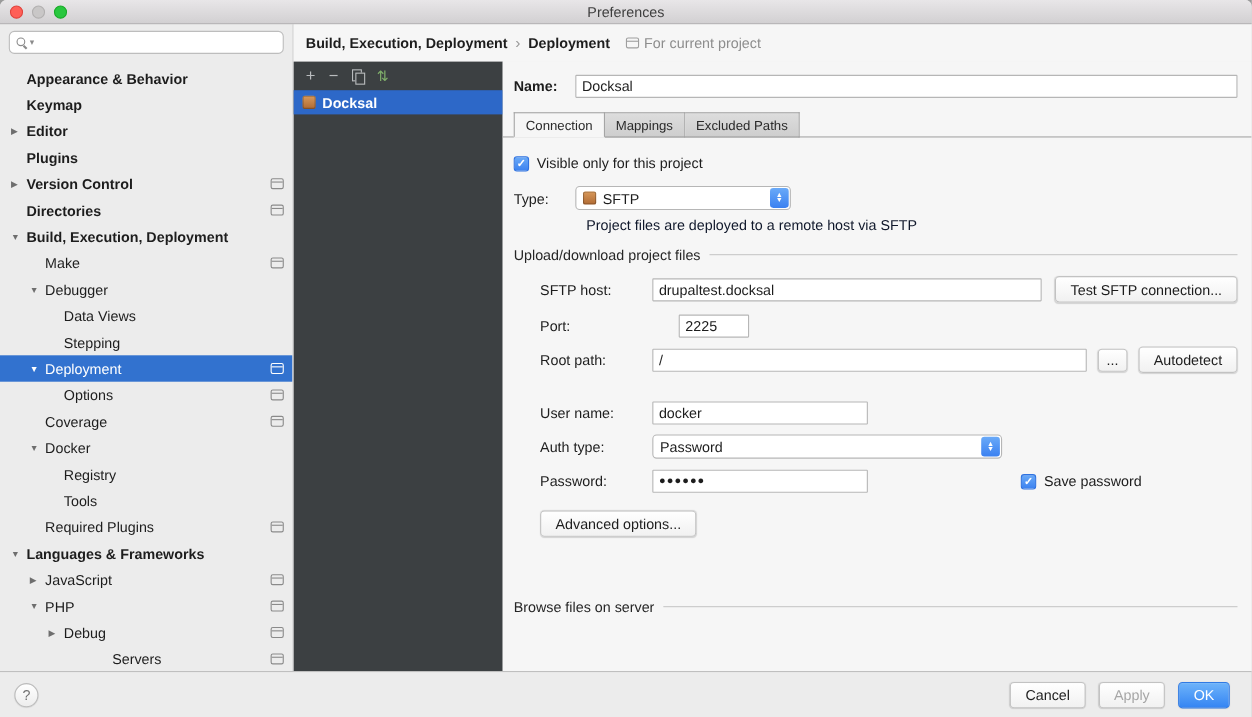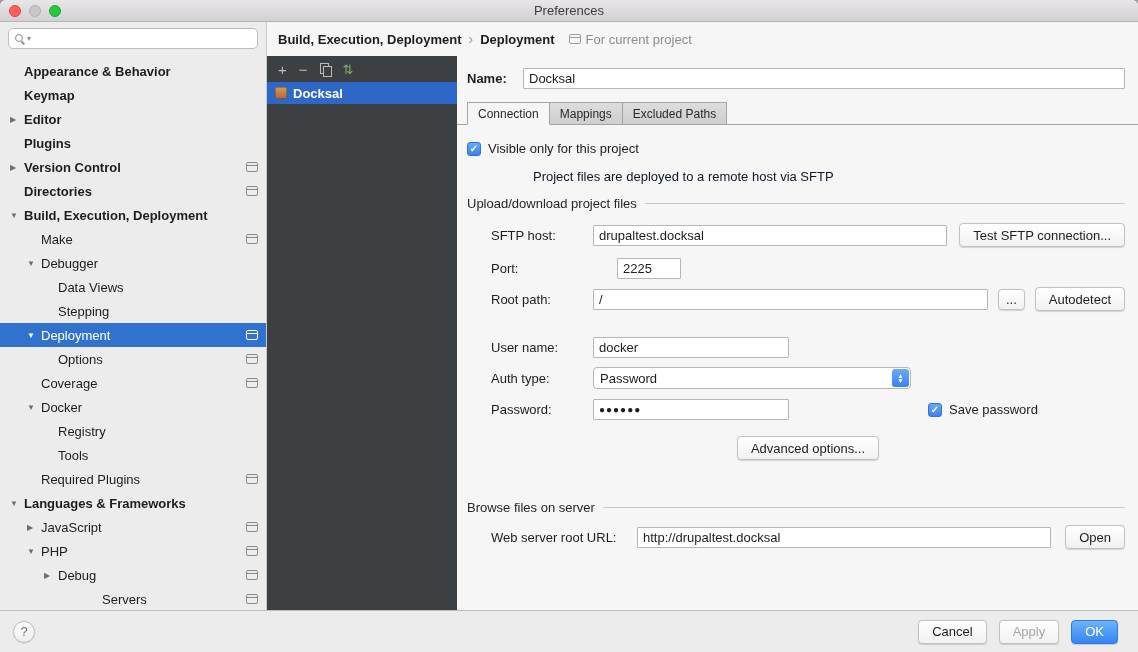--- a/index.html
+++ b/index.html
@@ -97,21 +97,21 @@
   .host-row { margin-bottom:11px; }
   .port-row { margin-bottom:8px;gap:24px; }
   .port-field { width:64px; }
   .root-row { margin-bottom:26px; }
   .user-row { margin-bottom:9px; }
   .user-field { width:196px; }
   .auth-row { margin-bottom:10px; }
   .pwd-row { margin-bottom:16px; }
   .pwd-field { width:196px; letter-spacing:1px; font-size:10px; }
   .save-pw { margin-left:139px; display:flex; align-items:center; }
-  .adv-row { margin-bottom:40px;justify-content:center; }
+  .adv-row { margin-bottom:56px; }
   .browse-section { margin-bottom:10px; }
 
   .btn { height:21px; padding:11px 13px; border:1px solid #c2c2c2; border-radius:4px; background:linear-gradient(#ffffff,#f1f1f1); font-family:inherit; font-size:13px; color:#1d1d1d; display:inline-flex; align-items:center; justify-content:center; cursor:pointer; flex:none; box-shadow:0 0.5px 1px rgba(0,0,0,.15); white-space:nowrap; }
   .test-btn { margin-left:12px; }
   .dots-btn { margin-left:10px; width:27px; padding:0; }
   .auto-btn { margin-left:10px; }
   .open-btn { margin-left:14px; }
   .btn.disabled { color:#a6a6a6; }
   .btn.primary { background:linear-gradient(#6db3fa,#3585f3); border-color:#2f7ae4; color:#fff; }
 
@@ -290,20 +290,31 @@
               <div class="tab">Excluded Paths</div>
             </div>
 
           <div class="tab-content">
 
             <div class="frow cb-row">
               <span class="checkbox">✓</span>
               <span>Visible only for this project</span>
             </div>
 
+            <div class="frow type-row">
+              <label class="flabel type-label">Type:</label>
+              <div class="combo type-combo">
+                <span class="mini-icon"></span>
+                <span>SFTP</span>
+                <span class="stepper">
+                    <span>▲</span>
+                    <span>▼</span>
+                  </span>
+              </div>
+            </div>
 
             <div class="help-text">Project files are deployed to a remote host via SFTP</div>
 
             <div class="section">
               <span>Upload/download project files</span>
             </div>
 
             <div class="frow sub host-row">
               <label class="flabel w102">SFTP host:</label>
               <input class="field grow" value="drupaltest.docksal" style="">
@@ -348,25 +359,20 @@
             </div>
 
             <div class="frow sub adv-row">
               <button class="btn">Advanced options...</button>
             </div>
 
             <div class="section browse-section">
               <span>Browse files on server</span>
             </div>
 
-            <div class="frow sub">
-              <label class="flabel w146">Web server root URL:</label>
-              <input class="field grow" value="http://drupaltest.docksal" style="">
-              <button class="btn open-btn">Open</button>
-            </div>
 
           </div>
         </div>
 
       </div>
     </div>
   </div>
 
   <div class="footer">
     <div class="help-btn">?</div>

